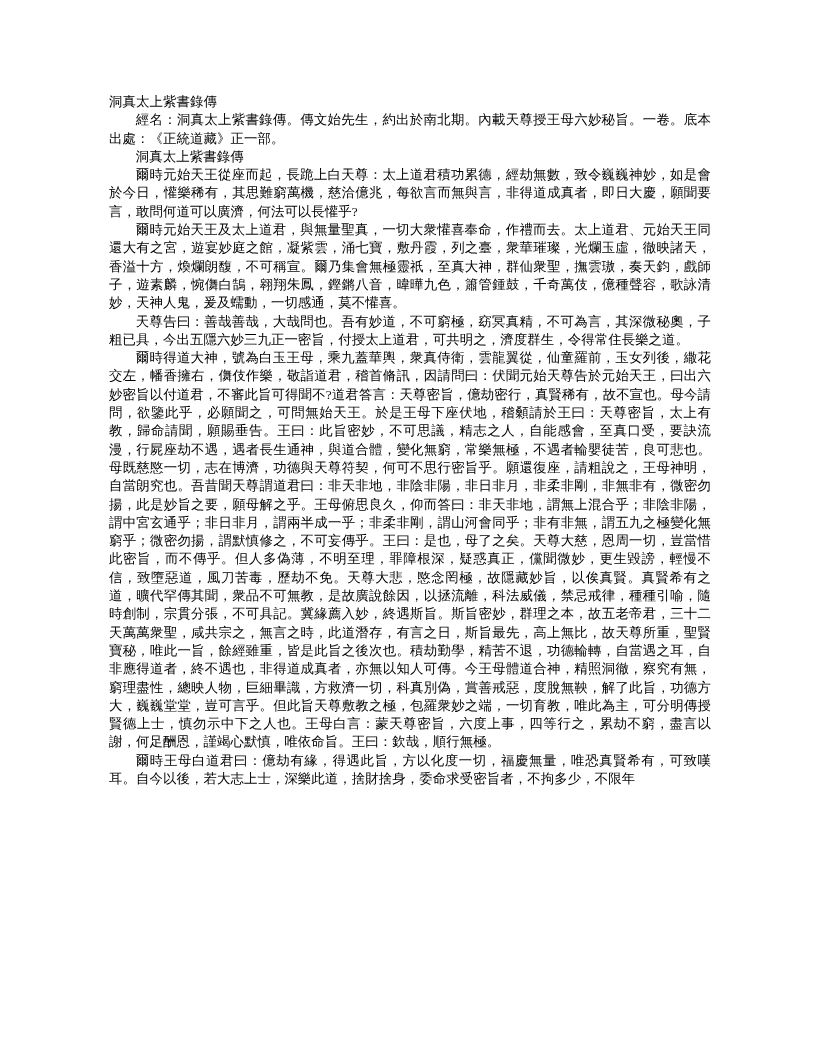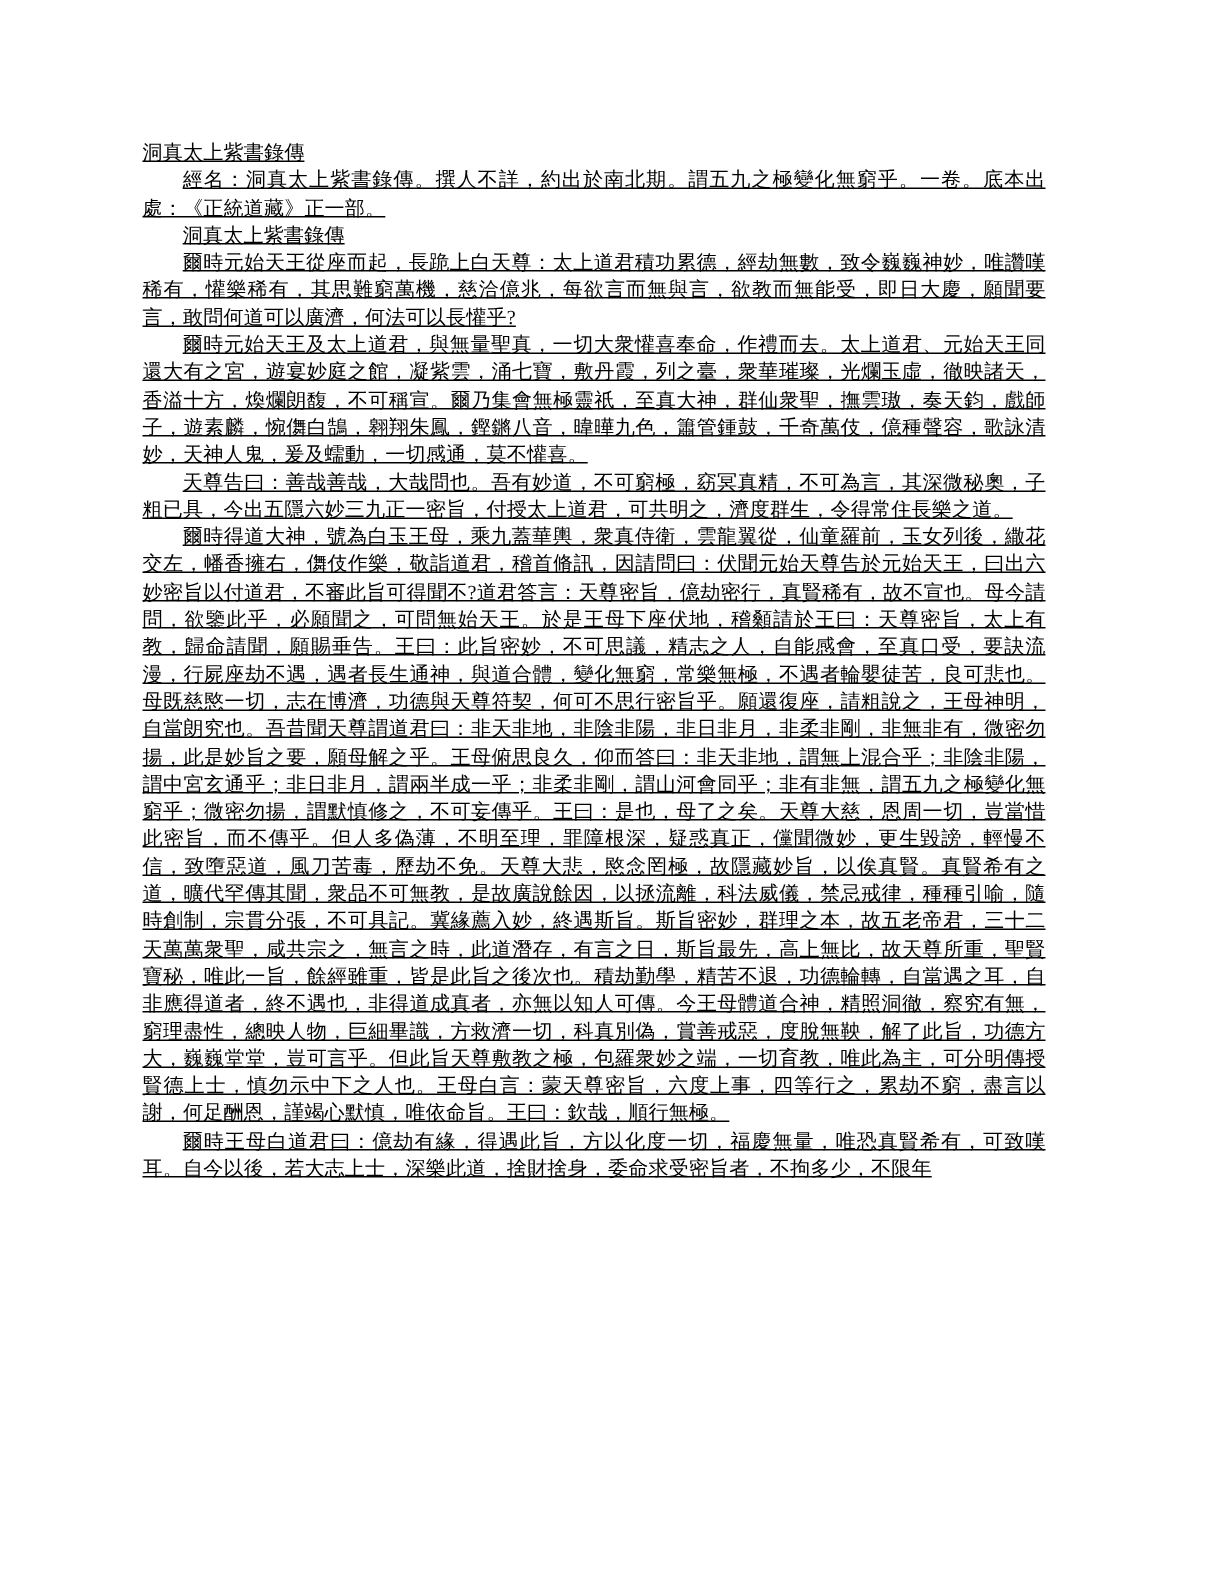--- a/index.html
+++ b/index.html
@@ -10,44 +10,43 @@
   body {
     width: 816px;
     height: 1056px;
     position: relative;
     overflow: hidden;
     font-family: "Liberation Serif", "DejaVu Serif", serif;
     color: #000000;
   }
   .page {
     position: absolute;
-    left: 95px;
+    left: 109px;
     top: 93px;
     width: 602px;
-    text-decoration: underline;
   }
   .page p {
     margin: 0;
     padding: 0;
     font-size: 13.4px;
     line-height: 18.3px;
     text-align: justify;
     text-justify: inter-character;
     word-break: break-all;
     letter-spacing: 0.1px;
   }
   .page p.indent {
     text-indent: 2em;
   }
 </style>
 </head>
 <body>
 
 <div class="page">
   <p>洞真太上紫書錄傳</p>
-  <p class="indent">經名：洞真太上紫書錄傳。撰人不詳，約出於南北期。謂五九之極變化無窮乎。一卷。底本出處：《正統道藏》正一部。</p>
+  <p class="indent">經名：洞真太上紫書錄傳。傳文始先生，約出於南北期。內載天尊授王母六妙秘旨。一卷。底本出處：《正統道藏》正一部。</p>
   <p class="indent">洞真太上紫書錄傳</p>
-  <p class="indent">爾時元始天王從座而起，長跪上白天尊：太上道君積功累德，經劫無數，致令巍巍神妙，唯讚嘆稀有，懽樂稀有，其思難窮萬機，慈洽億兆，每欲言而無與言，欲教而無能受，即日大慶，願聞要言，敢問何道可以廣濟，何法可以長懽乎?</p>
+  <p class="indent">爾時元始天王從座而起，長跪上白天尊：太上道君積功累德，經劫無數，致令巍巍神妙，如是會於今日，懽樂稀有，其思難窮萬機，慈洽億兆，每欲言而無與言，非得道成真者，即日大慶，願聞要言，敢問何道可以廣濟，何法可以長懽乎?</p>
   <p class="indent">爾時元始天王及太上道君，與無量聖真，一切大衆懽喜奉命，作禮而去。太上道君、元始天王同還大有之宮，遊宴妙庭之館，凝紫雲，涌七寶，敷丹霞，列之臺，衆華璀璨，光爛玉虛，徹映諸天，香溢十方，煥爛朗馥，不可稱宣。爾乃集會無極靈祇，至真大神，群仙衆聖，撫雲璈，奏天鈞，戲師子，遊素麟，惋儛白鵠，翱翔朱鳳，鏗鏘八音，暐曄九色，簫管鍾鼓，千奇萬伎，億種聲容，歌詠清妙，天神人鬼，爰及蠕動，一切感通，莫不懽喜。</p>
   <p class="indent">天尊告曰：善哉善哉，大哉問也。吾有妙道，不可窮極，窈冥真精，不可為言，其深微秘奧，子粗已具，今出五隱六妙三九正一密旨，付授太上道君，可共明之，濟度群生，令得常住長樂之道。</p>
   <p class="indent">爾時得道大神，號為白玉王母，乘九蓋華輿，衆真侍衛，雲龍翼從，仙童羅前，玉女列後，繖花交左，幡香擁右，儛伎作樂，敬詣道君，稽首脩訊，因請問曰：伏聞元始天尊告於元始天王，曰出六妙密旨以付道君，不審此旨可得聞不?道君答言：天尊密旨，億劫密行，真賢稀有，故不宣也。母今請問，欲鑒此乎，必願聞之，可問無始天王。於是王母下座伏地，稽顙請於王曰：天尊密旨，太上有教，歸命請聞，願賜垂告。王曰：此旨密妙，不可思議，精志之人，自能感會，至真口受，要訣流漫，行屍座劫不遇，遇者長生通神，與道合體，變化無窮，常樂無極，不遇者輪嬰徒苦，良可悲也。母既慈愍一切，志在博濟，功德與天尊符契，何可不思行密旨乎。願還復座，請粗說之，王母神明，自當朗究也。吾昔聞天尊謂道君曰：非天非地，非陰非陽，非日非月，非柔非剛，非無非有，微密勿揚，此是妙旨之要，願母解之乎。王母俯思良久，仰而答曰：非天非地，謂無上混合乎；非陰非陽，謂中宮玄通乎；非日非月，謂兩半成一乎；非柔非剛，謂山河會同乎；非有非無，謂五九之極變化無窮乎；微密勿揚，謂默慎修之，不可妄傳乎。王曰：是也，母了之矣。天尊大慈，恩周一切，豈當惜此密旨，而不傳乎。但人多偽薄，不明至理，罪障根深，疑惑真正，儻聞微妙，更生毀謗，輕慢不信，致墮惡道，風刀苦毒，歷劫不免。天尊大悲，愍念罔極，故隱藏妙旨，以俟真賢。真賢希有之道，曠代罕傳其聞，衆品不可無教，是故廣說餘因，以拯流離，科法威儀，禁忌戒律，種種引喻，隨時創制，宗貫分張，不可具記。冀緣薦入妙，終遇斯旨。斯旨密妙，群理之本，故五老帝君，三十二天萬萬衆聖，咸共宗之，無言之時，此道潛存，有言之日，斯旨最先，高上無比，故天尊所重，聖賢寶秘，唯此一旨，餘經雖重，皆是此旨之後次也。積劫勤學，精苦不退，功德輪轉，自當遇之耳，自非應得道者，終不遇也，非得道成真者，亦無以知人可傳。今王母體道合神，精照洞徹，察究有無，窮理盡性，總映人物，巨細畢識，方救濟一切，科真別偽，賞善戒惡，度脫無鞅，解了此旨，功德方大，巍巍堂堂，豈可言乎。但此旨天尊敷教之極，包羅衆妙之端，一切育教，唯此為主，可分明傳授賢德上士，慎勿示中下之人也。王母白言：蒙天尊密旨，六度上事，四等行之，累劫不窮，盡言以謝，何足酬恩，謹竭心默慎，唯依命旨。王曰：欽哉，順行無極。</p>
   <p class="indent">爾時王母白道君曰：億劫有緣，得遇此旨，方以化度一切，福慶無量，唯恐真賢希有，可致嘆耳。自今以後，若大志上士，深樂此道，捨財捨身，委命求受密旨者，不拘多少，不限年</p>
 </div>
 
 </body></html>

